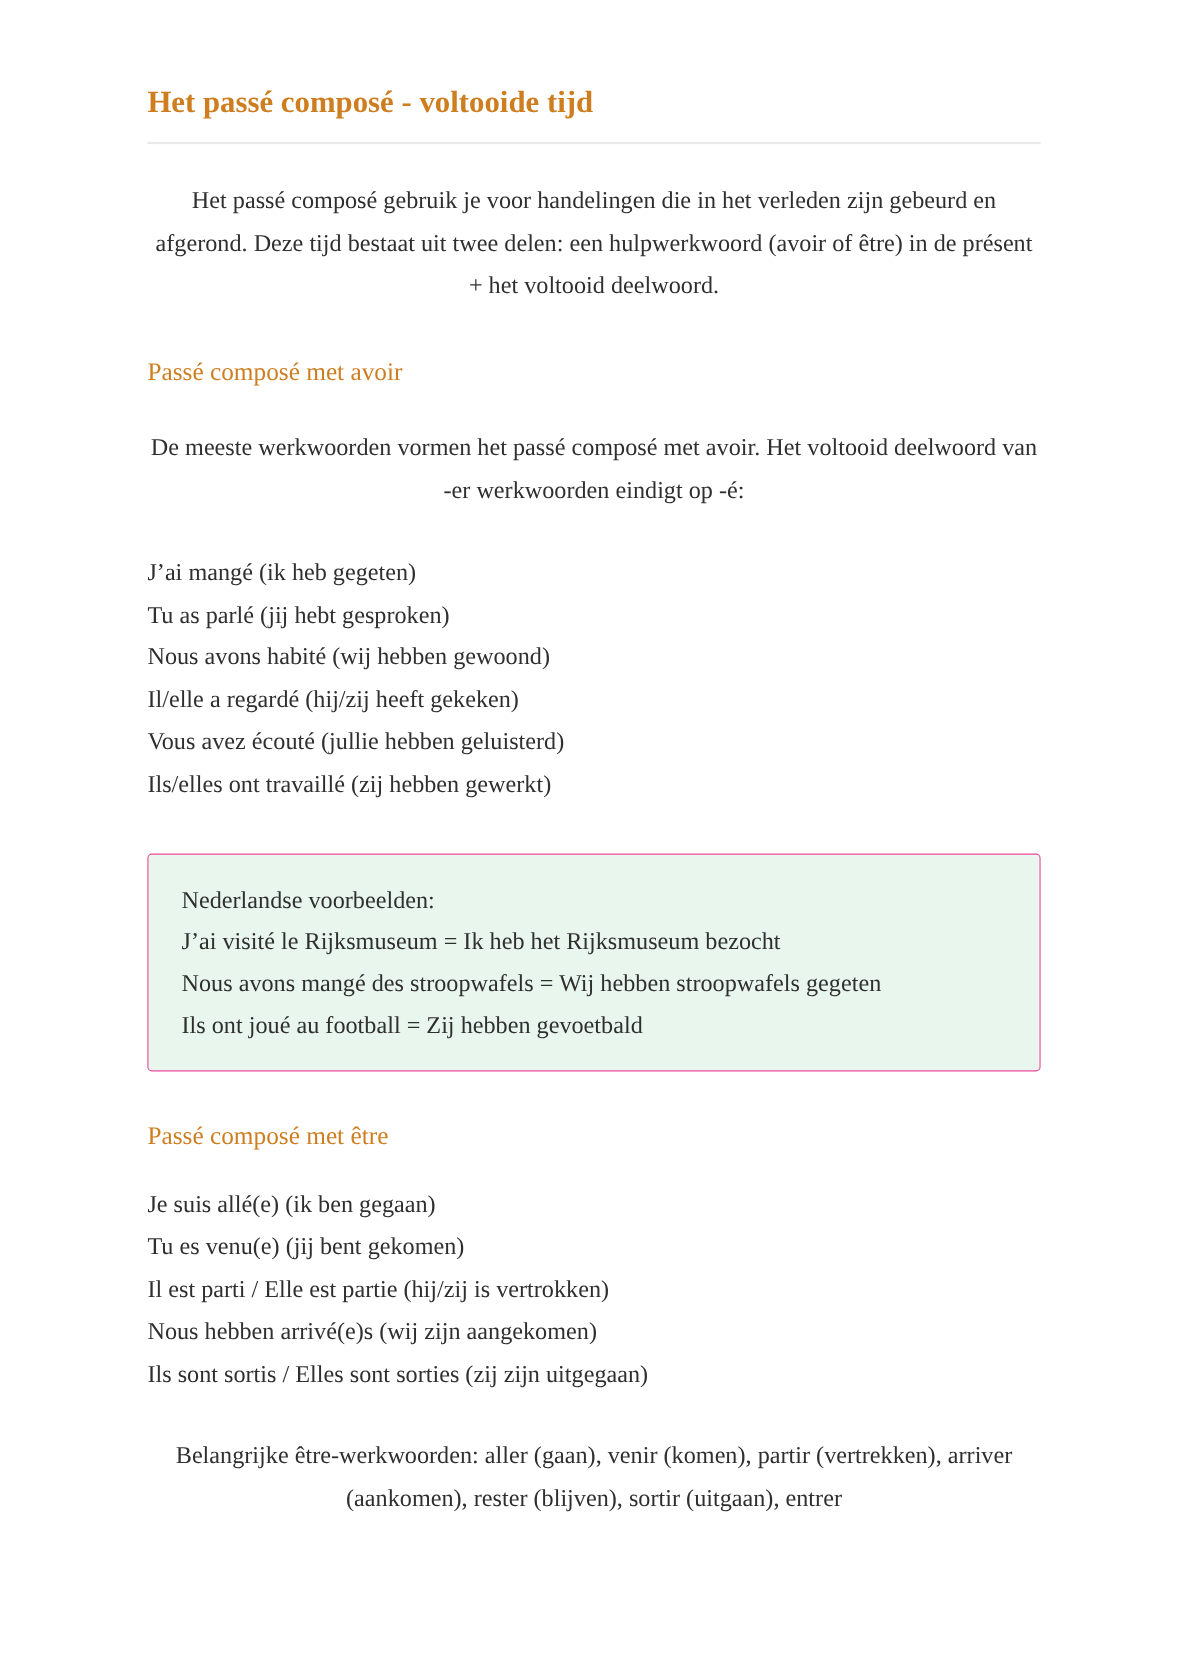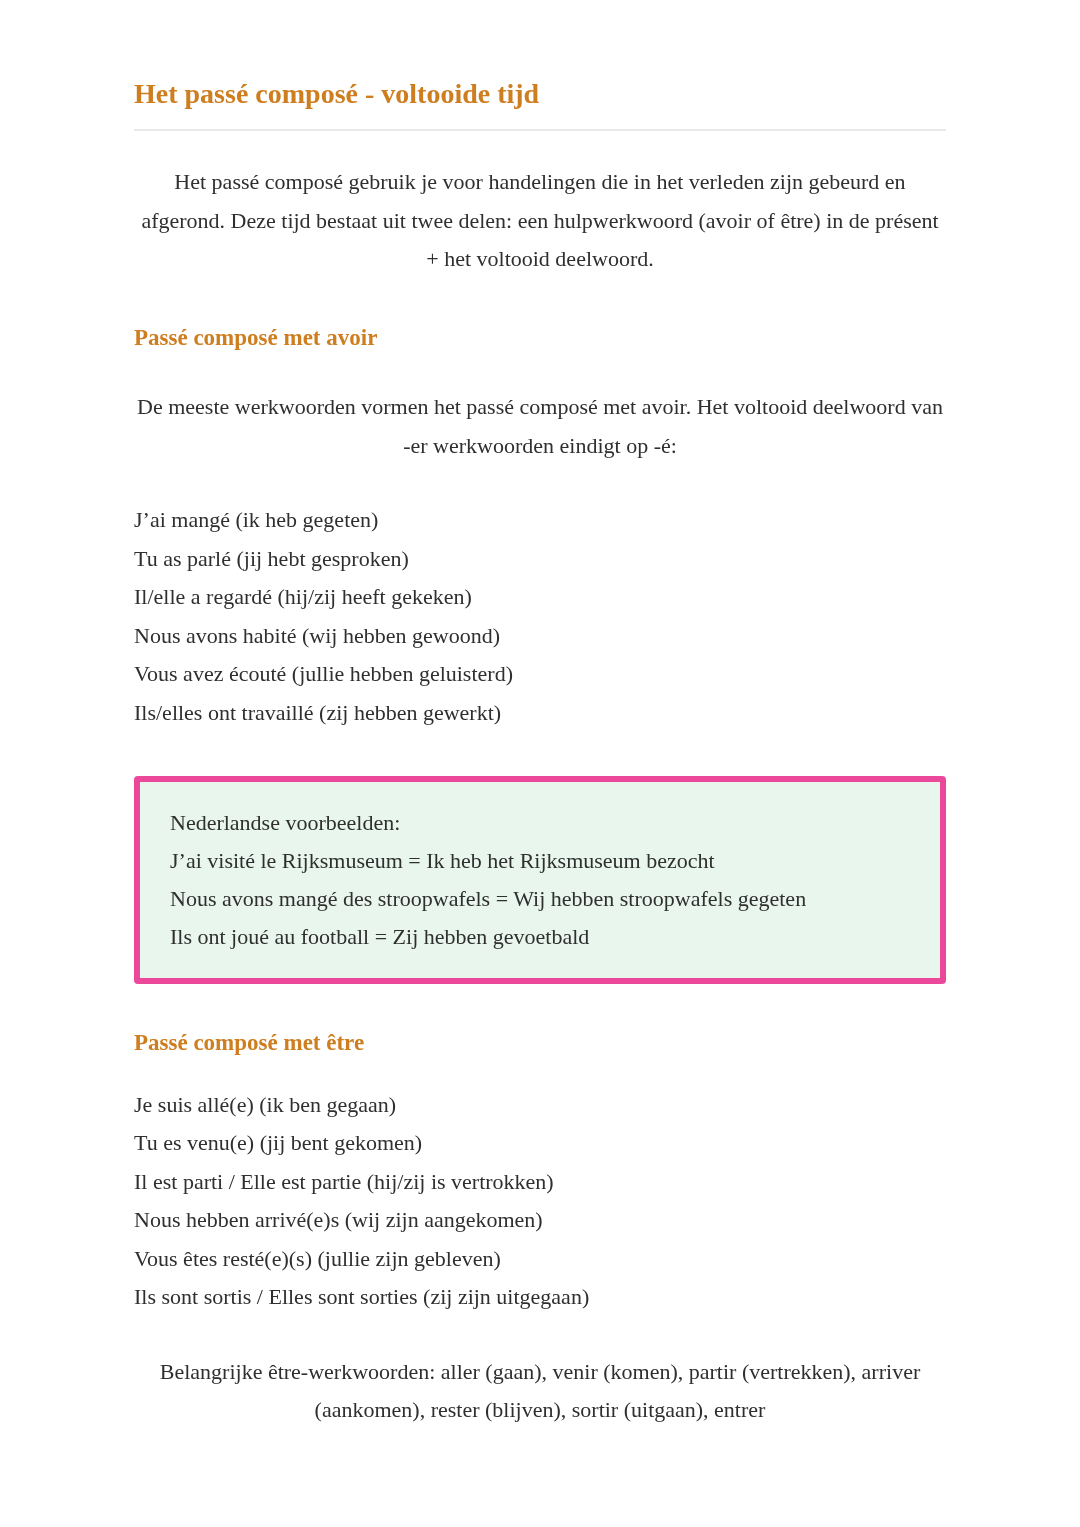--- a/index.html
+++ b/index.html
@@ -38,33 +38,33 @@
   .para {
     margin: 36px 0;
     text-align: center;
   }
   .para:first-of-type {
     margin-top: 0;
   }
   h3.subheading {
     font-size: 23px;
     line-height: 1.3;
-    font-weight: 700;
+    font-weight: 400;
     color: #ce7d1f;
     margin: 44px 0 26px 0;
   }
   .example-block {
     margin: 28px 0;
   }
   .example-line {
     display: block;
   }
   .callout {
     background: #e9f6ee;
-    border: 6px solid #ec4899;
+    border: 1px solid #ec4899;
     border-radius: 4px;
     padding: 22px 30px;
     margin: 44px 0;
     line-height: 1.72;
   }
 </style>
 </head>
 <body>
 
 <main class="page">
@@ -76,41 +76,40 @@
 
     <p class="para">Het passé composé gebruik je voor handelingen die in het verleden zijn gebeurd en afgerond. Deze tijd bestaat uit twee delen: een hulpwerkwoord (avoir of être) in de présent + het voltooid deelwoord.</p>
 
     <h3 class="subheading">Passé composé met avoir</h3>
 
     <p class="para">De meeste werkwoorden vormen het passé composé met avoir. Het voltooid deelwoord van -er werkwoorden eindigt op -é:</p>
 
     <div class="example-block">
       <span class="example-line">J’ai mangé (ik heb gegeten)</span>
       <span class="example-line">Tu as parlé (jij hebt gesproken)</span>
+      <span class="example-line">Nous avons habité (wij hebben gewoond)</span>
       <span class="example-line">Il/elle a regardé (hij/zij heeft gekeken)</span>
-      <span class="example-line">Nous avons habité (wij hebben gewoond)</span>
       <span class="example-line">Vous avez écouté (jullie hebben geluisterd)</span>
       <span class="example-line">Ils/elles ont travaillé (zij hebben gewerkt)</span>
     </div>
 
     <aside class="callout">
       <span class="example-line">Nederlandse voorbeelden:</span>
       <span class="example-line">J’ai visité le Rijksmuseum = Ik heb het Rijksmuseum bezocht</span>
       <span class="example-line">Nous avons mangé des stroopwafels = Wij hebben stroopwafels gegeten</span>
       <span class="example-line">Ils ont joué au football = Zij hebben gevoetbald</span>
     </aside>
 
     <h3 class="subheading">Passé composé met être</h3>
 
 
     <div class="example-block">
       <span class="example-line">Je suis allé(e) (ik ben gegaan)</span>
       <span class="example-line">Tu es venu(e) (jij bent gekomen)</span>
       <span class="example-line">Il est parti / Elle est partie (hij/zij is vertrokken)</span>
       <span class="example-line">Nous hebben arrivé(e)s (wij zijn aangekomen)</span>
-      <span class="example-line">Vous êtes resté(e)(s) (jullie zijn gebleven)</span>
       <span class="example-line">Ils sont sortis / Elles sont sorties (zij zijn uitgegaan)</span>
     </div>
 
     <p class="para">Belangrijke être-werkwoorden: aller (gaan), venir (komen), partir (vertrekken), arriver (aankomen), rester (blijven), sortir (uitgaan), entrer</p>
 
   </article>
 </main>
 
 </body></html>

